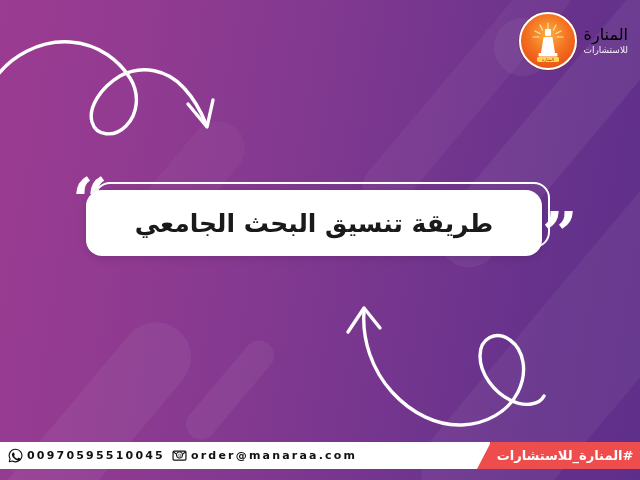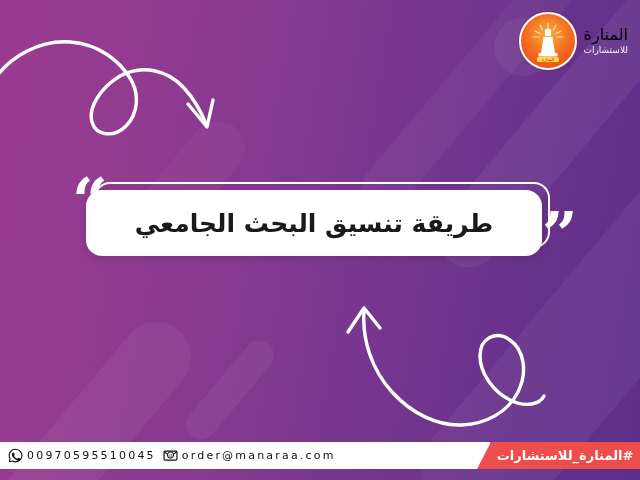--- a/index.html
+++ b/index.html
@@ -142,21 +142,21 @@
     background:#ffffff;
     clip-path:polygon(0 0, 100% 0, 0 100%);
   }
   .contact-item {
     display:flex; align-items:center; gap:4px;
     white-space:nowrap;
   }
   .contact-text {
     color:#111111;
     font-size:11px;
-    font-weight:normal;
+    font-weight:bold;
     letter-spacing:2.2px;
     font-family:"DejaVu Sans","Liberation Sans",sans-serif;
   }
   .c-icon { flex:0 0 auto; display:block; }
 
   #contact-red {
     flex:0 0 150px;
     background:#ee4d4d;
     display:flex;
     align-items:center;

